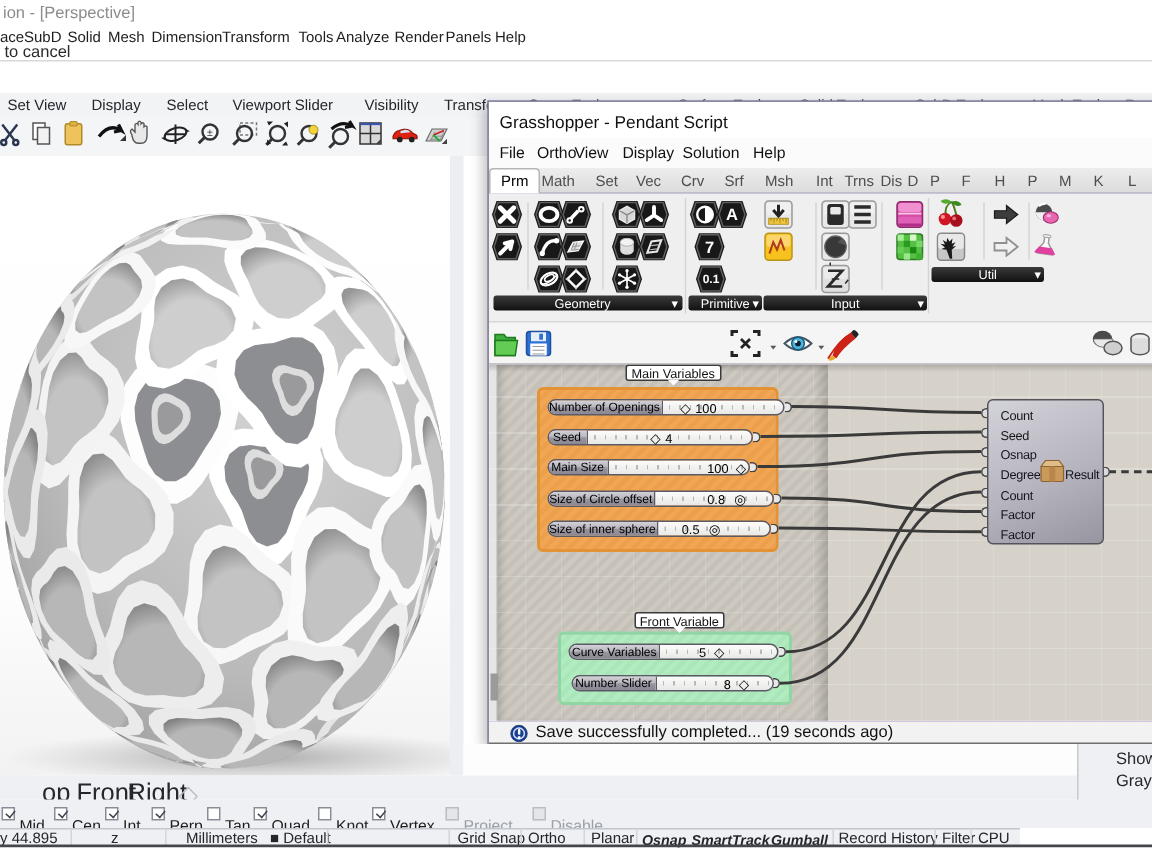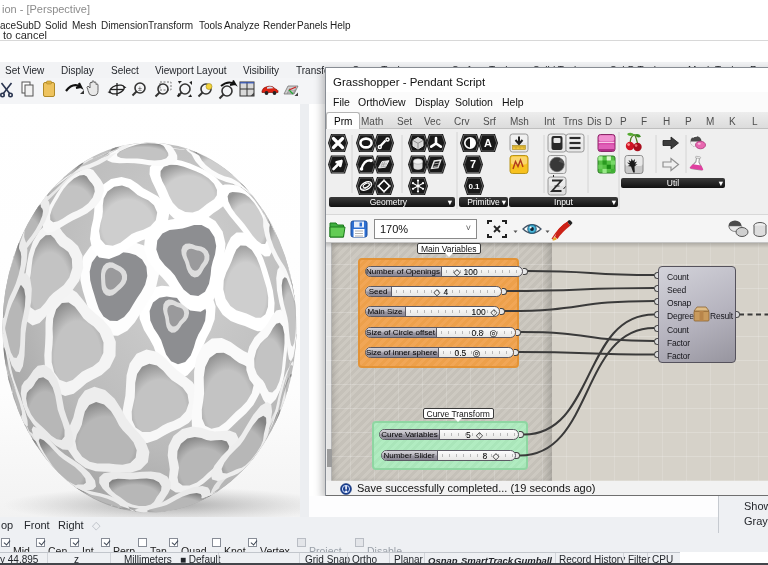--- a/index.html
+++ b/index.html
@@ -77,21 +77,21 @@
 #rednode { left:446px; top:48.5px; width:13px; height:41px; background:#ee6a5f; border:1px solid #c8453c;
   border-radius:2px; z-index:3; }
 #rednodein { left:449.5px; top:54px; width:9.5px; height:30px; background:linear-gradient(180deg,#d8d8dd,#ada9b4);
   border:1px solid #55525c; border-radius:4px 0 0 4px; border-right:none; z-index:4;
   font-size:9px; color:#111; padding:9px 0 0 4px; }
 
 #belowgh { left:309px; top:496px; width:459px; height:21px; background:#fdfdfe; }
 #sgpanel { left:718px; top:496px; width:50px; height:37px; background:#eef0f3; border-left:1px solid #c6cad0; z-index:9; }
 #sgpanel div { position:absolute; left:25px; font-size:11px; color:#24272c; }
 #vptabs { left:0; top:517px; width:768px; height:16px; background:#eef0f3; }
-#vptabs span { position:absolute; top:2px; font-size:11px; color:#24272c; }
+#vptabs span { position:absolute; top:2px; font-size:17px; color:#24272c;padding-left:27px; }
 #osnaprow { left:0; top:533px; width:768px; height:19px; background:#eef0f3; }
 .cb { position:absolute; top:5px; width:9px; height:9px; background:#fff; border:1px solid #878c96; }
 .cb.on:after { content:""; position:absolute; left:1.5px; top:1px; width:5px; height:3px;
   border-left:1.5px solid #3d4654; border-bottom:1.5px solid #3d4654; transform:rotate(-50deg); }
 .cb.dis { background:#e3e5e9; border-color:#b9bdc4; }
 .cbl { position:absolute; top:12px; font-size:10.5px; color:#1c1c1c; }
 .cbl.dis { color:#9aa0a8; }
 #statusrow { left:0; top:552px; width:680px; height:10.5px; background:#eef0f3; border-top:1px solid #c2c6cc; }
 #statusrow span { position:absolute; top:1px; font-size:10px; color:#23262b; }
 #statusrow .sep { position:absolute; top:0; width:1px; height:11px; background:#d2d5da; }
@@ -113,21 +113,21 @@
     <span style="left:263px">Render</span>
 <span style="left:297px">Panels</span>
     <span style="left:330px">Help</span>
 </div>
 <div class="abs" id="cmdtext">to cancel</div>
 <div class="abs" id="cmdline"></div>
 <div class="abs" id="tabrow">
 <span style="left:5px">Set View</span>
     <span style="left:61px">Display</span>
     <span style="left:111px">Select</span>
-<span style="left:155px">Viewport Layout</span>
+<span style="left:155px">Viewport Slider</span>
     <span style="left:243px">Visibility</span>
 <span style="left:296px">Transform</span>
     <span style="left:352px">Curve Tools</span>
     <span style="left:452px">Surface Tools</span>
 <span style="left:533px">Solid Tools</span>
     <span style="left:610px">SubD Tools</span>
     <span style="left:688px">Mesh Tools</span>
     <span style="left:750px">Re</span>
 </div>
 <div class="abs" id="toolrow"><svg width="768" height="26" id="toolicons">
@@ -588,23 +588,23 @@
           <ellipse cx="373.2" cy="14.8" rx="1.6" ry="1" fill="#f8b8dc"></ellipse>
         </g>
         <g transform="rotate(8 372 36)">
           <path d="M369.5,28.5 l0,4.5 -3.8,5.5 q-1.2,2 1,2 l8.6,0 q2.2,0 1,-2 l-3.8,-5.5 0,-4.5 z" fill="#fdfdfd" stroke="#999" stroke-width="1"></path>
           <path d="M366.7,36 l8.6,0 2.4,3.4 q0.6,1.1 -0.8,1.1 l-11.8,0 q-1.4,0 -0.8,-1.1 z" fill="#e040a0"></path>
           <rect x="368.4" y="27.6" width="5.2" height="1.8" rx="0.9" fill="#eee" stroke="#999" stroke-width="0.6"></rect>
         </g>
       </svg>  <div class="gbar" style="left:3px; top:68px; width:126px;">Geometry <span style="float:right;margin-right:3px">▾</span></div>
   <div class="gbar" style="left:133px; top:68px; width:49px;">Primitive <span style="position:absolute;right:2px;top:0">▾</span></div>
   <div class="gbar" style="left:183px; top:68px; width:109px;">Input<span style="position:absolute;right:2px;top:0">▾</span></div>
-  <div class="gbar" style="left:295px; top:49px; width:104px;">Util<span style="position:absolute;right:2px;top:0">▾</span></div>
+  <div class="gbar" style="left:295px; top:49px; width:75px;">Util<span style="position:absolute;right:2px;top:0">▾</span></div>
  </div>
- <div class="abs" id="ghtools"><div style="position:absolute; left:48px; top:4px; width:103px; height:20px; background:#fff;border:1px solid #8a8a8a; font-size:11px; color:#111; padding:3px 0 0 5px;">170%<span style="position:absolute; right:5px; top:3px; color:#555; font-size:9px;">˅</span></div><svg width="459" height="29" id="ghtoolicons">
+ <div class="abs" id="ghtools"><svg width="459" height="29" id="ghtoolicons">
         <g>
           <path d="M4,8 l6,0 1.5,2 6,0 0,12 -13.5,0 z" fill="#3fae3f" stroke="#1d7a1d"></path>
           <path d="M4,12 l15,0 -1.5,10 -13.5,0 z" fill="#63cc55" stroke="#1d7a1d"></path>
         </g>
         <g>
           <rect x="25" y="6" width="16" height="16" rx="2" fill="#2d6fd2" stroke="#1c4f9e"></rect>
           <rect x="28" y="6.5" width="10" height="6" fill="#e8eef8"></rect>
           <rect x="33.5" y="7.5" width="2.5" height="4" fill="#2d6fd2"></rect>
           <rect x="27.5" y="14" width="11" height="8" fill="#fff"></rect>
           <path d="M29,16 l8,0 m-8,2.5 l8,0 m-8,2.5 l8,0" stroke="#999" stroke-width="0.8"></path>
@@ -653,21 +653,21 @@
         <path d="M179,68 C260.95,68 246.05,58 328,58" fill="none" stroke="#3a3a3a" stroke-width="2"></path>
         <path d="M195,89 C268.15,89 254.85,98 328,98" fill="none" stroke="#3a3a3a" stroke-width="2"></path>
         <path d="M193,109 C267.25,109 253.75,111.5 328,111.5" fill="none" stroke="#3a3a3a" stroke-width="2"></path>
         <path d="M198,191.5 C269.5,191.5 256.5,71.5 328,71.5" fill="none" stroke="#3a3a3a" stroke-width="2"></path>
         <path d="M194,212.5 C267.7,212.5 254.3,85 328,85" fill="none" stroke="#3a3a3a" stroke-width="2"></path>
         <path d="M413,71.5 L446,71.5" fill="none" stroke="#3a3a3a" stroke-width="2" stroke-dasharray="5,3.5"></path>
       </svg>
   <div class="ggroup" id="ggorange"></div>
   <div class="ggroup" id="gggreen"></div>
   <div class="glabel" style="left:91px; top:0px;">Main Variables</div>
-  <div class="glabel" style="left:96.5px; top:165px;">Curve Transform</div>
+  <div class="glabel" style="left:96.5px; top:165px;">Front Variable</div>
 
   <div class="slider" style="left:38.5px; top:22.5px; width:158px;">
         <div class="nm" style="width:76px">Number of Openings</div>
         <div class="tk" style="left:80px; width:74px"></div>
         <span class="mark" style="left:88px; top:1px;">◇</span>
         <span class="val" style="left:98px;">100</span>
       </div>
   <div class="slider" style="left:38.5px; top:42.5px; width:137px;">
         <div class="nm" style="width:26px">Seed</div>
         <div class="tk" style="left:30px; width:103px"></div>

